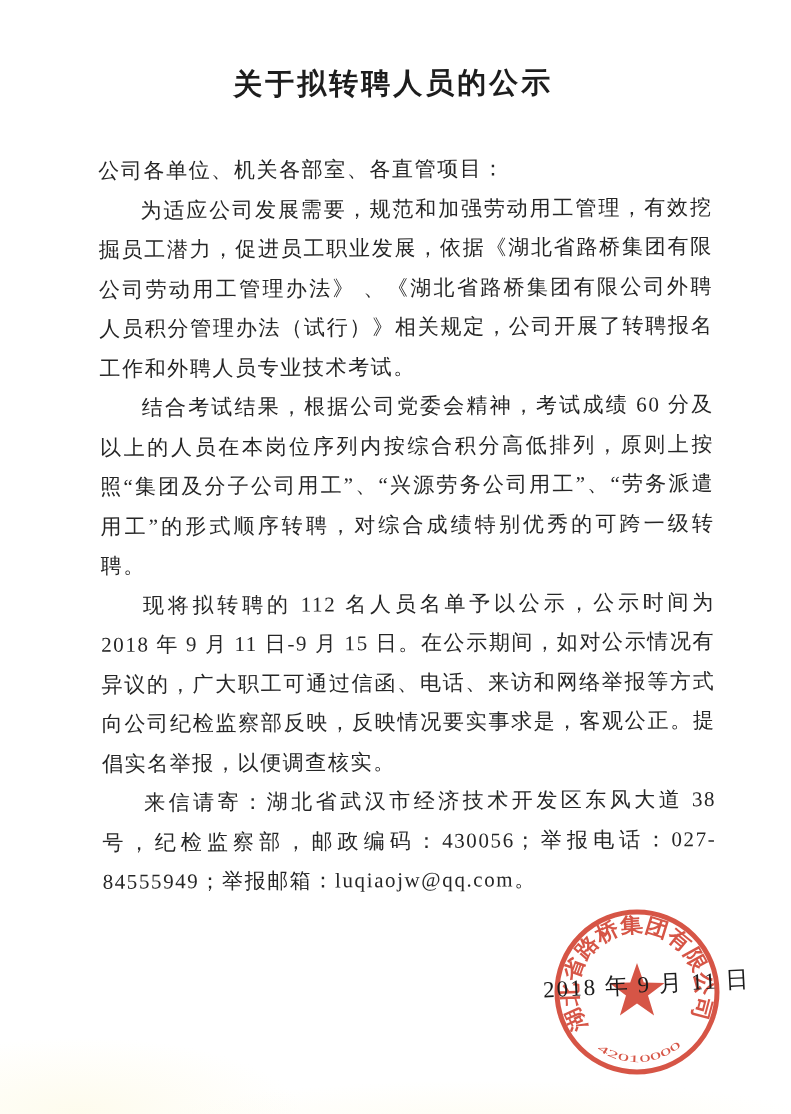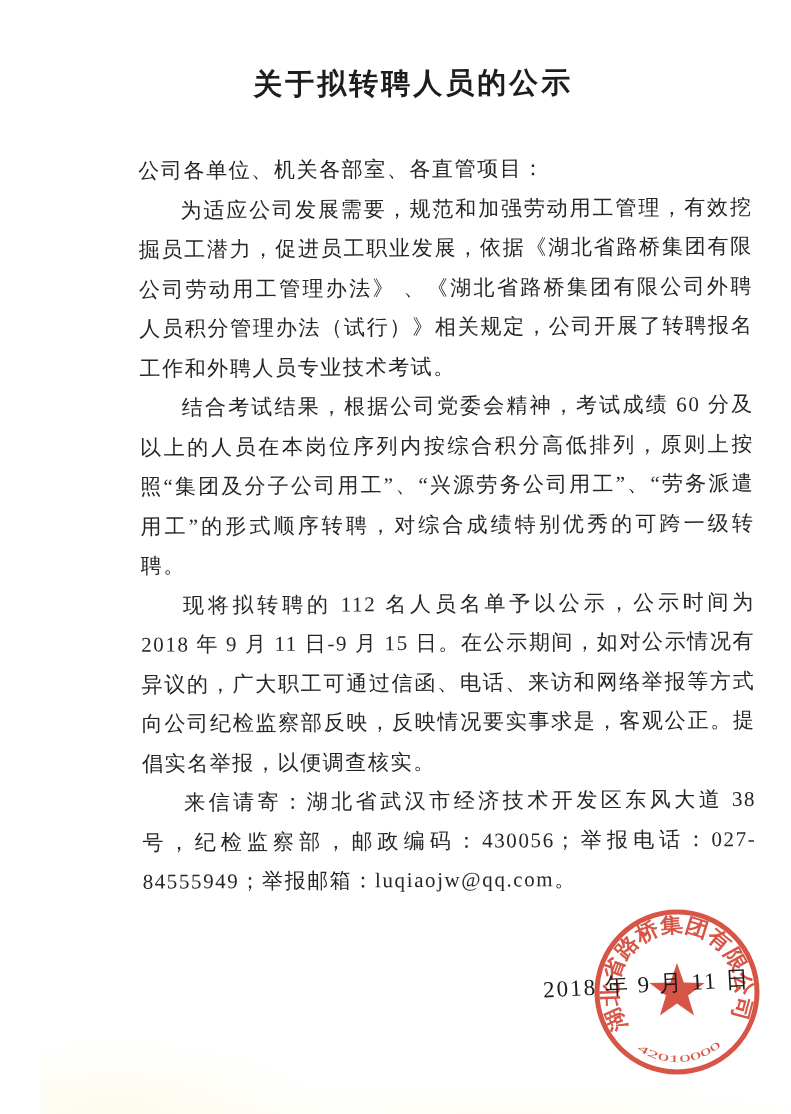--- a/index.html
+++ b/index.html
@@ -8,21 +8,20 @@
     background:#ffffff;
     font-family:"Liberation Serif","DejaVu Serif",serif;
     color:#262626;
   }
   .page{
     position:absolute;inset:0;
     background:
       radial-gradient(ellipse 320px 110px at 10% 100%, rgba(250,242,190,.28), rgba(250,242,190,0) 70%),
       radial-gradient(ellipse 460px 60px at 62% 101%, rgba(250,242,190,.20), rgba(250,242,190,0) 75%),
       #ffffff;
-    margin-left: 40px;
   }
   .content{
     position:absolute;left:0;top:0;width:100%;
     transform:rotate(-0.35deg);
   }
   .title{
     margin:64px 0 0 0;
     text-align:center;
     font-size:29px;font-weight:700;letter-spacing:3px;color:#1d1d1d;
   }

